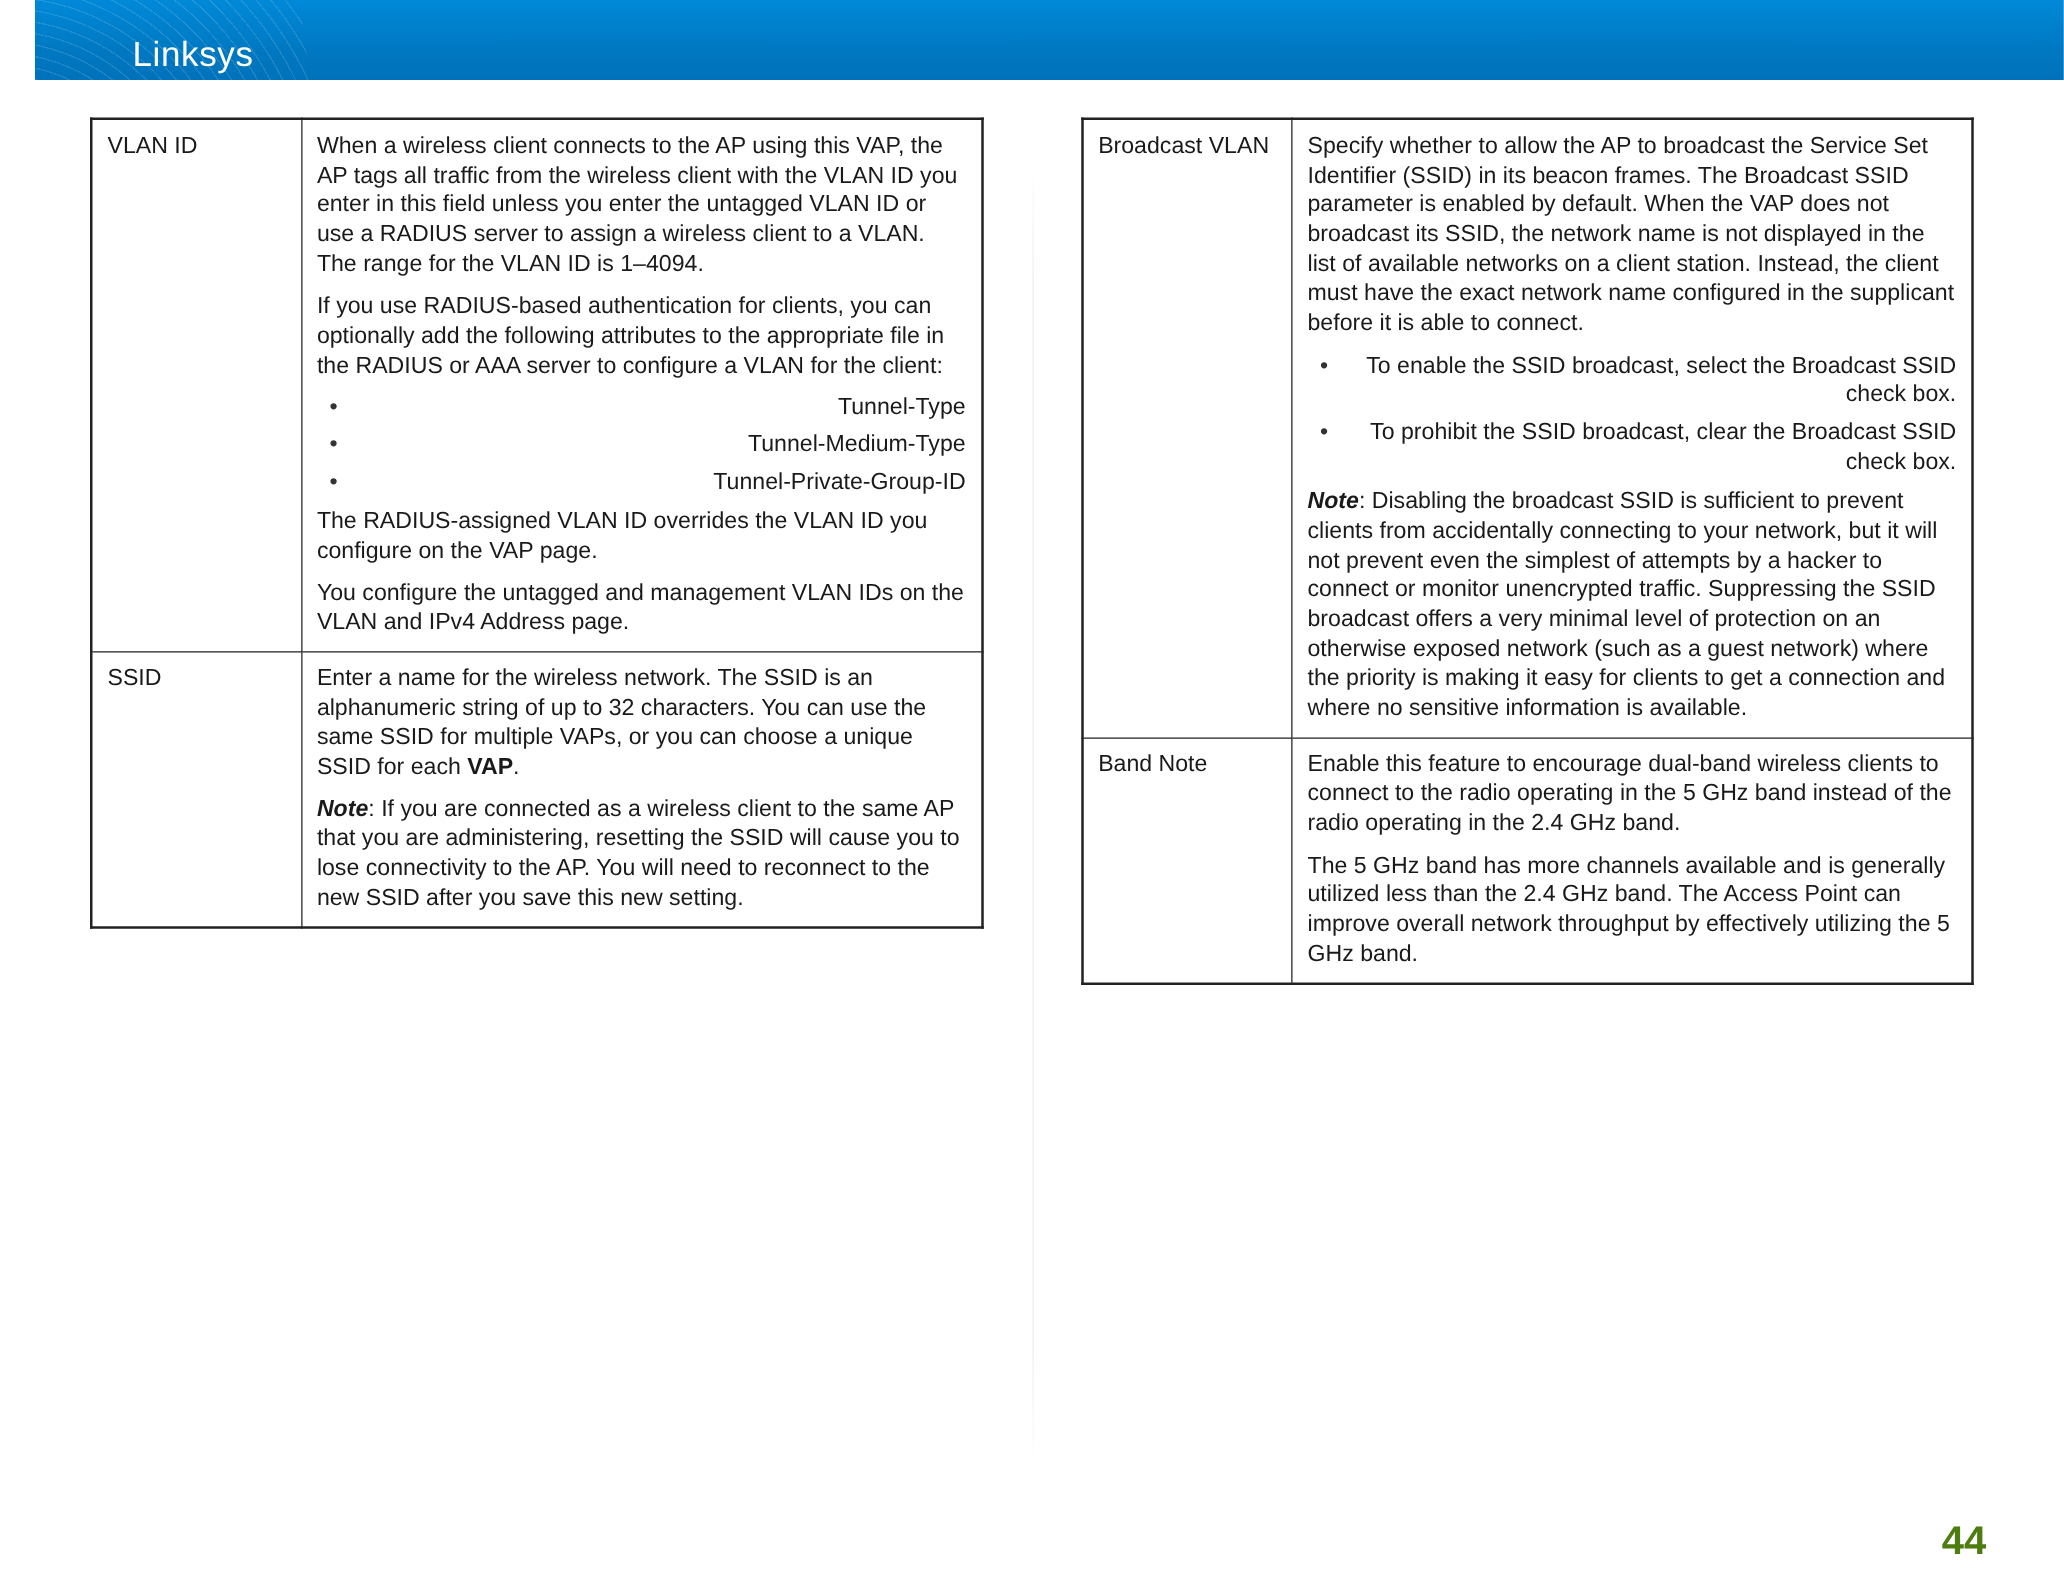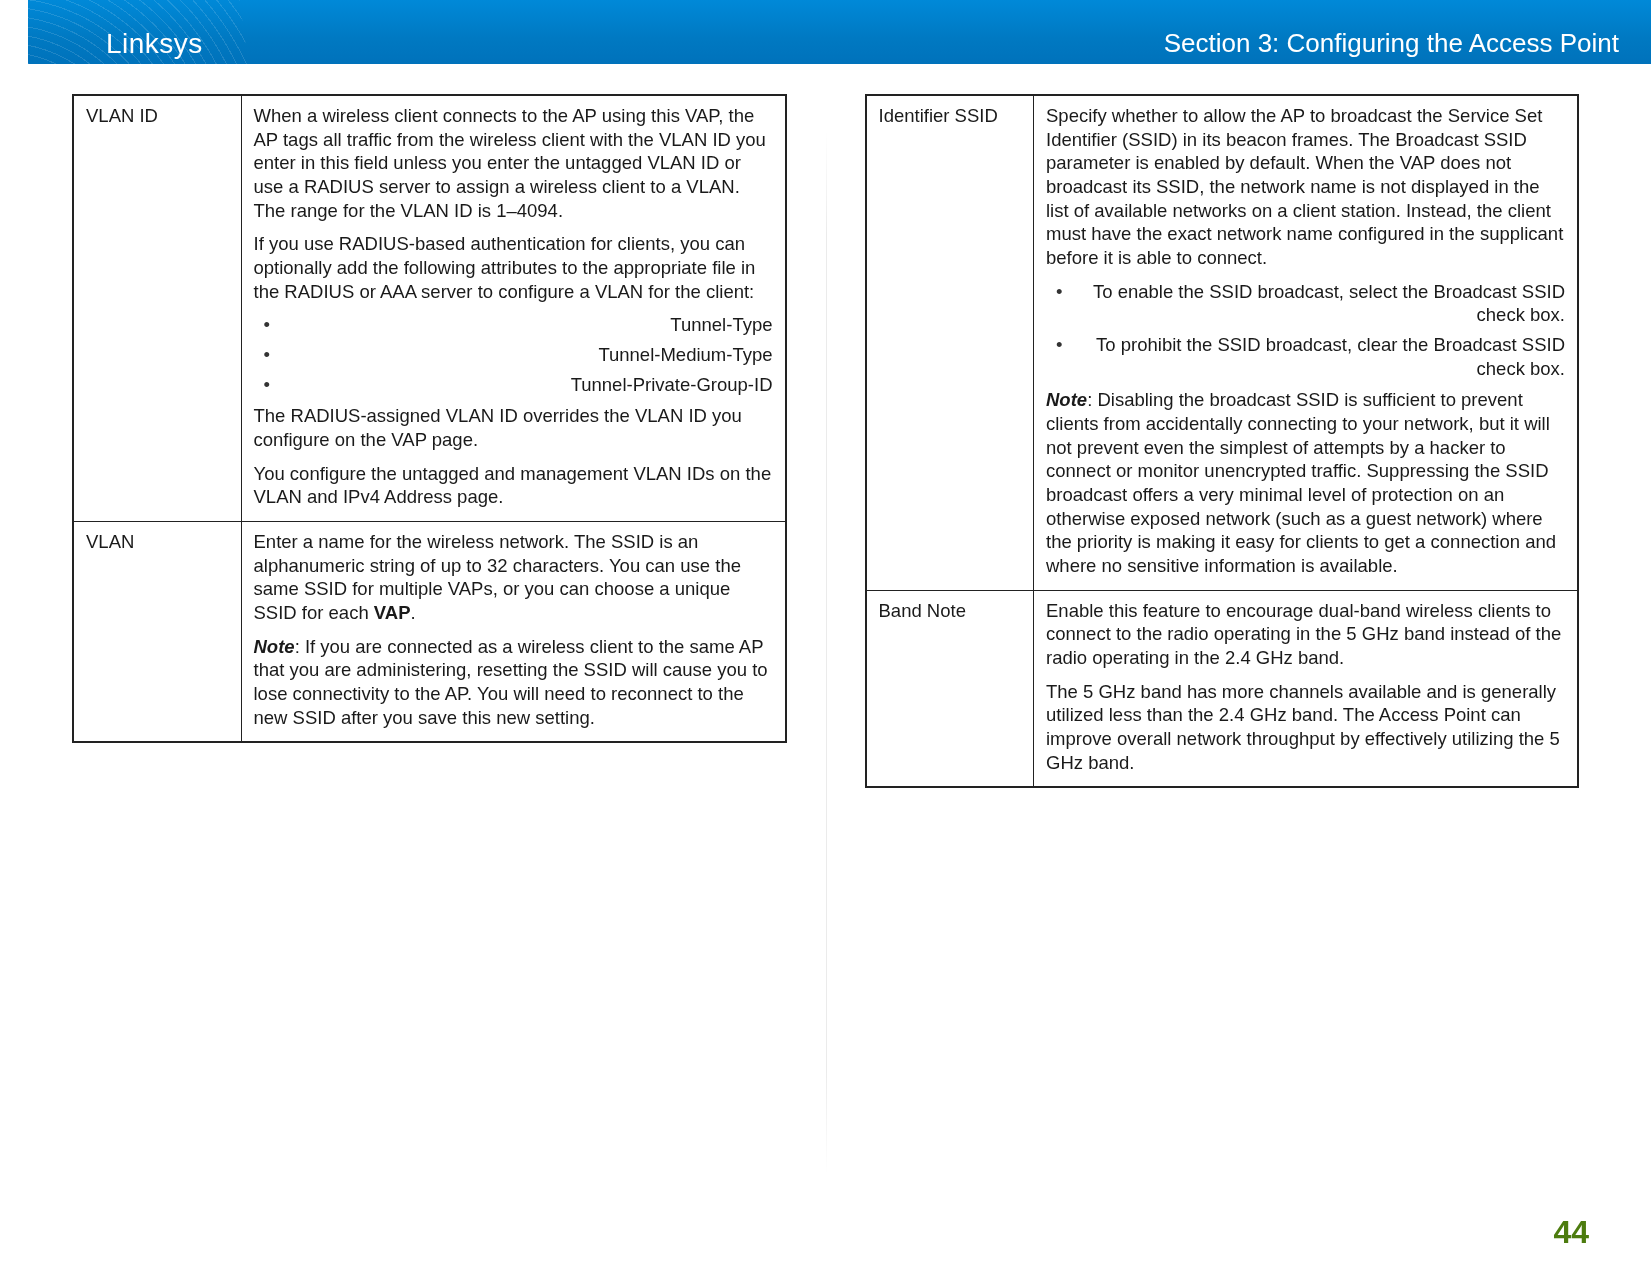--- a/index.html
+++ b/index.html
@@ -107,21 +107,20 @@
     width: 1px;
     background: linear-gradient(180deg, rgba(0,0,0,0) 0%, rgba(0,0,0,0.08) 10%, rgba(0,0,0,0.08) 90%, rgba(0,0,0,0) 100%);
   }
 </style>
 </head>
 <body>
 
 <div class="header">
   <div class="header-pattern"></div>
   <div class="brand">Linksys</div>
-  <div class="section-title">Section 3:  Configuring the Access Point</div>
 </div>
 
 <div class="divider"></div>
 
 <div class="page">
   <div class="col" id="left-col">
       <table class="defs">
         <tbody>
           <tr>
             <td class="term">VLAN ID</td>
@@ -131,34 +130,34 @@
               <ul class="bullets">
                 <li>Tunnel-Type</li>
                 <li>Tunnel-Medium-Type</li>
                 <li>Tunnel-Private-Group-ID</li>
               </ul>
               <div class="para">The RADIUS-assigned VLAN ID overrides the VLAN ID you configure on the VAP page.</div>
               <div class="para">You configure the untagged and management VLAN IDs on the VLAN and IPv4 Address page.</div>
             </td>
           </tr>
           <tr>
-            <td class="term">VLAN</td>
+            <td class="term">SSID</td>
             <td>
               <div class="para">Enter a name for the wireless network. The SSID is an alphanumeric string of up to 32 characters. You can use the same SSID for multiple VAPs, or you can choose a unique SSID for each <span class="bold">VAP</span>.</div>
               <div class="para"><span class="note-label">Note</span>: If you are connected as a wireless client to the same AP that you are administering, resetting the SSID will cause you to lose connectivity to the AP. You will need to reconnect to the new SSID after you save this new setting.</div>
             </td>
           </tr>
         </tbody>
       </table>
     </div>
   <div class="col" id="right-col">
       <table class="defs">
         <tbody>
           <tr>
-            <td class="term">Identifier SSID</td>
+            <td class="term">Broadcast VLAN</td>
             <td>
               <div class="para">Specify whether to allow the AP to broadcast the Service Set Identifier (SSID) in its beacon frames. The Broadcast SSID parameter is enabled by default. When the VAP does not broadcast its SSID, the network name is not displayed in the list of available networks on a client station. Instead, the client must have the exact network name configured in the supplicant before it is able to connect.</div>
               <ul class="bullets">
                 <li>To enable the SSID broadcast, select the Broadcast SSID check box.</li>
                 <li>To prohibit the SSID broadcast, clear the Broadcast SSID check box.</li>
               </ul>
               <div class="para"><span class="note-label">Note</span>:     Disabling the broadcast SSID is sufficient to prevent clients from accidentally connecting to your network, but it will not prevent even the simplest of attempts by a hacker to connect or monitor unencrypted traffic. Suppressing the SSID broadcast offers a very minimal level of protection on an otherwise exposed network (such as a guest network) where the priority is making it easy for clients to get a connection and where no sensitive information is available.</div>
             </td>
           </tr>
           <tr>

